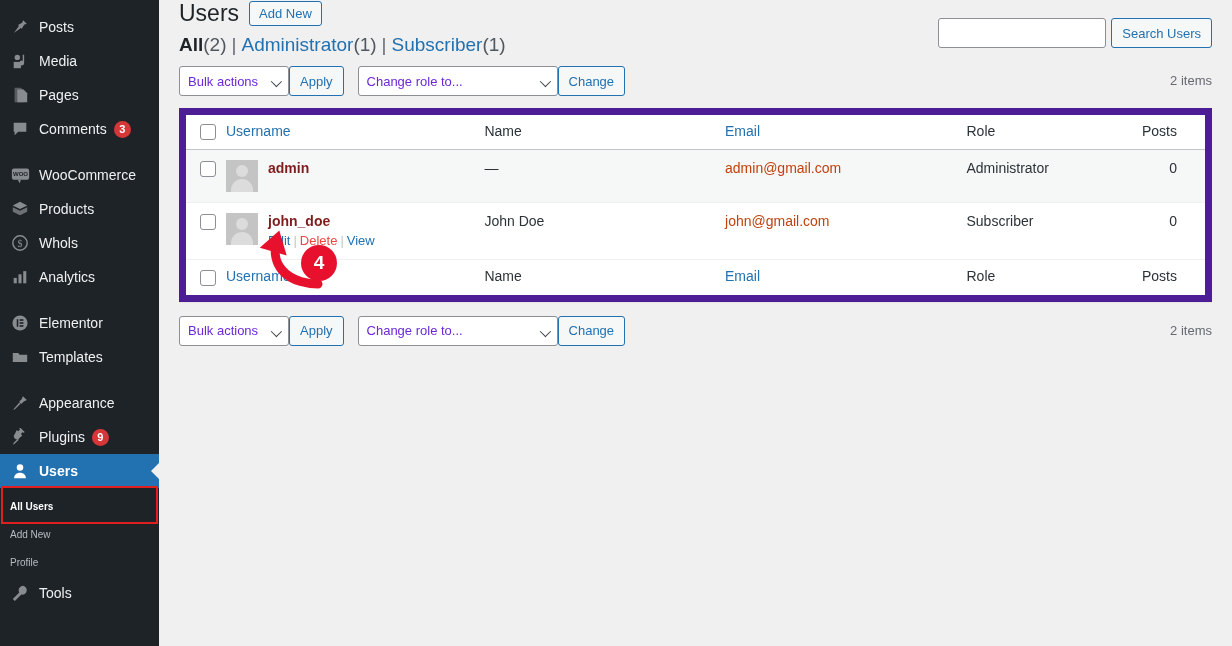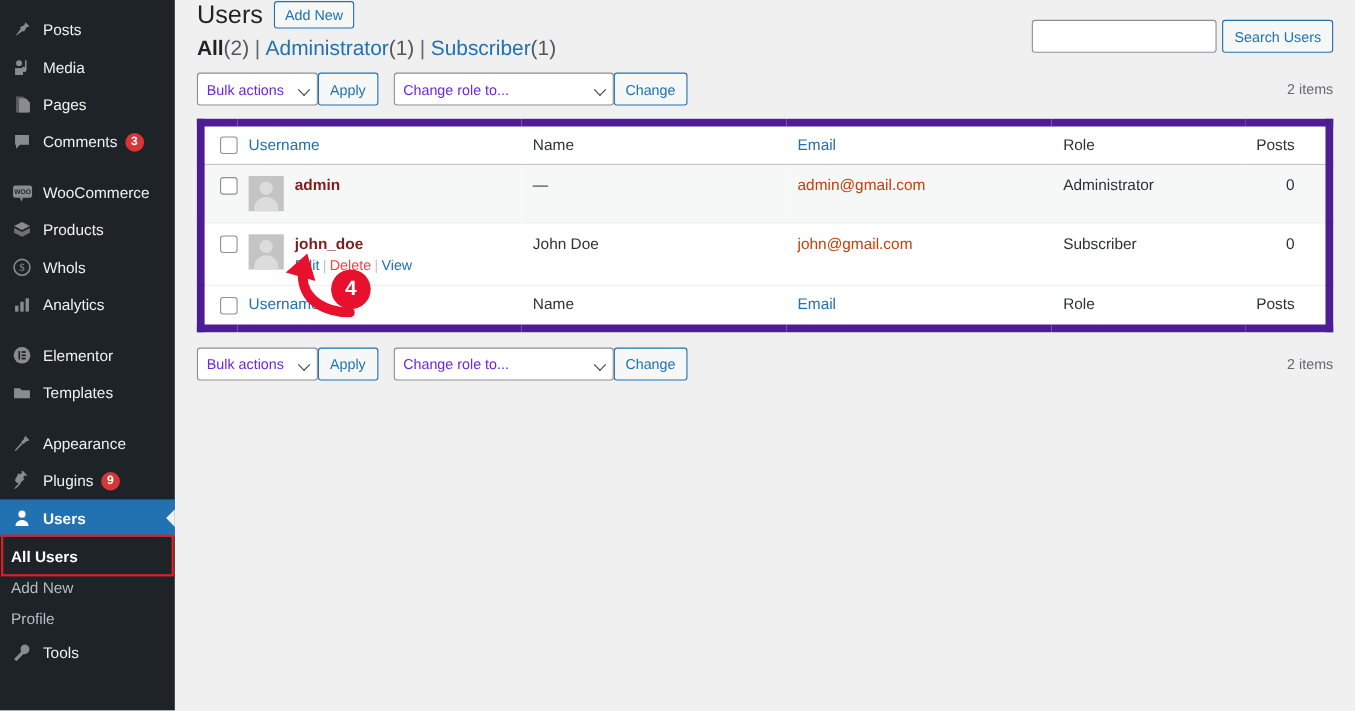--- a/index.html
+++ b/index.html
@@ -67,21 +67,21 @@
     left: 1px; width: 157px;
     border: 2px solid #e02020;
     pointer-events: none;
     z-index: 20;
   }
   .submenu-item {
     height: 28px;
     display: flex;
     align-items: center;
     padding-left: 10px;
-    font-size: 14px;
+    font-size: 10px;
     color: #b5bcc2;
     cursor: pointer;
   }
   .submenu-item.active { color: #fff; font-weight: 600; }
 
   .badge {
     display: inline-flex;
     align-items: center;
     justify-content: center;
     min-width: 17px; height: 17px;

